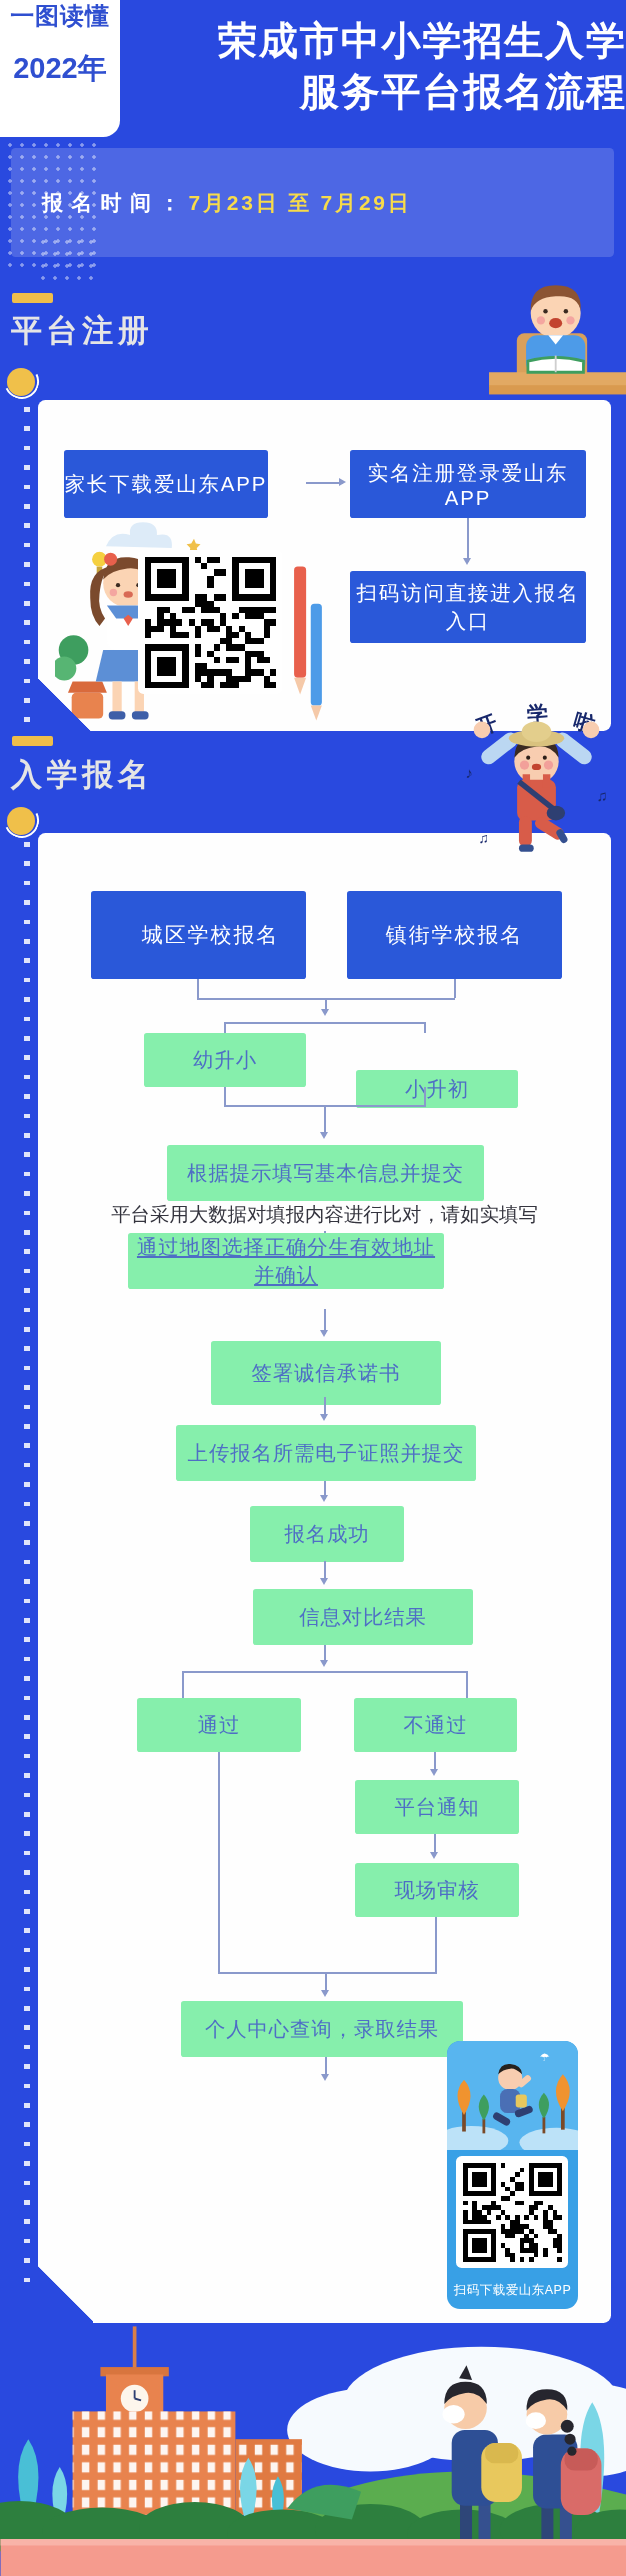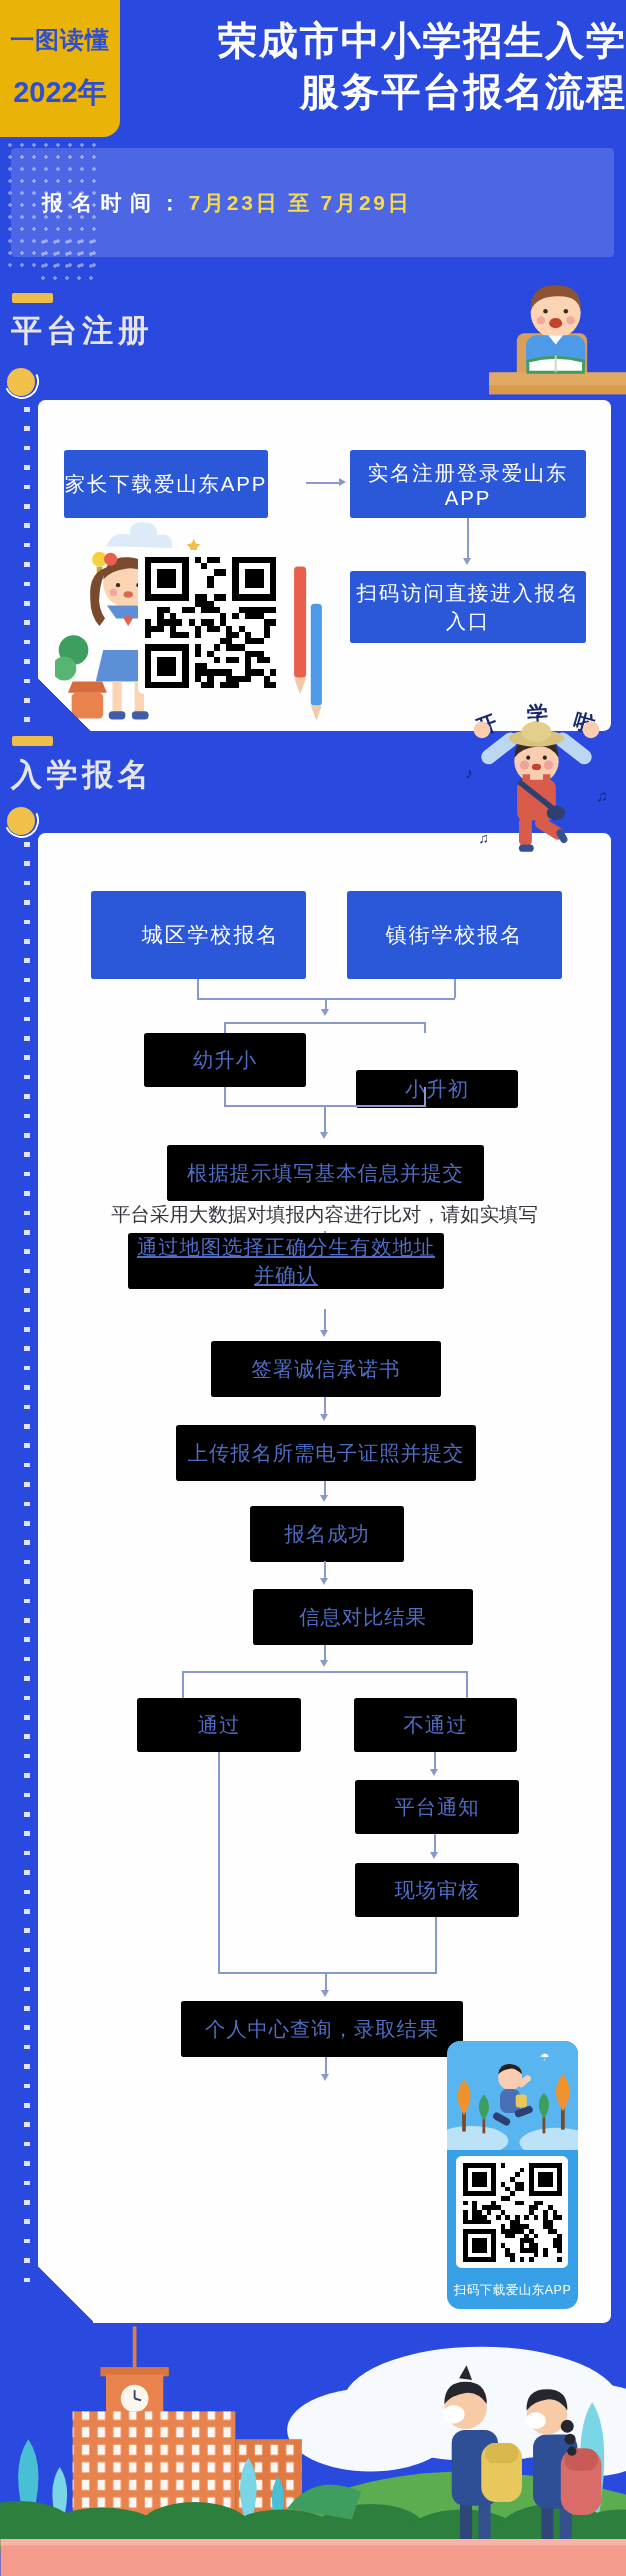--- a/index.html
+++ b/index.html
@@ -1,21 +1,21 @@
 <!DOCTYPE html>
 <html style="font-size:15px"><head>
 <meta charset="utf-8">
 <style>
   html,body{margin:0;padding:0;background:#1b2f8f;}
   .canvas{position:relative;width:627px;height:2576px;overflow:hidden;
           background:#2949DF;font-family:"Liberation Sans","DejaVu Sans",sans-serif;}
   
-  .badge{position:absolute;left:0;top:0;width:120px;height:137px;background:#eab308;
+  .badge{position:absolute;left:0;top:0;width:120px;height:137px;background:#ffffff;
          border-bottom-right-radius:16.7px;display:flex;flex-direction:column;
-         justify-content:center;align-items:center;gap:17px;z-index:3;}
+         align-items:center;gap:17px;z-index:3;}
   .badge .b1{font-size:24px;font-weight:bold;color:#2F4FD0;letter-spacing:0.9px;}
   .badge .b2{font-size:29px;font-weight:bold;color:#2F4FD0;}
   .main-title{position:absolute;left:120px;right:0;top:15px;text-align:right;color:#fff;
               font-size:39px;font-weight:bold;line-height:1.32;letter-spacing:1.9px;}
   
   .timebar{position:absolute;left:11px;top:148px;width:603px;height:109px;border-radius:4.6px;
            background:rgba(255,255,255,0.17);display:flex;align-items:center;padding-left:31px;
            box-sizing:border-box;}
   .timebar .lab{color:#fff;font-size:21px;font-weight:bold;letter-spacing:8.3px;}
   .timebar .val{color:#F7DB4A;font-size:21px;font-weight:bold;letter-spacing:2.8px;}
@@ -31,21 +31,21 @@
   .dotline{position:absolute;width:5.6px;
         background-image:repeating-linear-gradient(180deg,rgba(255,255,255,.85) 0 4.6px,transparent 4.6px 19.4px);}
   
   .card{position:absolute;left:38px;width:573px;background:#FEFEFE;border-radius:7.4px;}
   .card .chamfer{position:absolute;left:-0.9px;bottom:-0.9px;width:56px;height:53px;
         background:linear-gradient(45deg,#2949DF 50%,transparent 50.5%);}
   
   .fbox{position:absolute;display:flex;align-items:center;justify-content:center;
         border-radius:2.8px;box-sizing:border-box;text-align:center;}
   .fdark{background:#2A58D9;color:#fff;font-size:20.4px;letter-spacing:1.9px;}
-  .flight{background:#000000;color:#4E6EC5;font-size:20.4px;letter-spacing:0.9px;}
+  .flight{background:#86efac;color:#4E6EC5;font-size:20.4px;letter-spacing:0.9px;}
   .cline{position:absolute;background:#8A99CB;}
   .arrow-v{position:absolute;width:1.9px;background:#8A99CB;}
   .arrow-v::after{content:'';position:absolute;bottom:-7.4px;left:-3.7px;
         border:4.6px solid transparent;border-top:7.4px solid #8A99CB;}
   .arrow-h{position:absolute;height:1.9px;background:#8A99CB;}
   .arrow-h::after{content:'';position:absolute;right:-7.4px;top:-3.7px;
         border:4.6px solid transparent;border-left:7.4px solid #8A99CB;}
   .note{position:absolute;left:0;width:100%;text-align:center;color:#34343e;font-size:19.4px;}
   
   .qrbox{background:#fff;border-radius:5.6px;padding:6.5px;box-sizing:border-box;}
@@ -345,21 +345,21 @@
     <div class="arrow-v" style="left:286px;top:272px;height:31px;"></div>
 
     <div class="fbox flight" style="left:129px;top:312px;width:317px;height:56px;">根据提示填写基本信息并提交</div>
 
     <div class="note" style="top:368px;">平台采用大数据对填报内容进行比对，请如实填写</div>
     <div class="arrow-v" style="left:286px;top:398px;height:15px;"></div>
 
     <div class="fbox flight" style="left:90px;top:400px;width:316px;height:56px;text-decoration:underline;">通过地图选择正确分生有效地址并确认</div>
     <div class="arrow-v" style="left:286px;top:476px;height:25px;"></div>
 
-    <div class="fbox flight" style="left:173px;top:508px;width:230px;height:56px;text-align:center;">签署诚信承诺书</div>
+    <div class="fbox flight" style="left:173px;top:508px;width:230px;height:64px;text-align:center;">签署诚信承诺书</div>
     <div class="arrow-v" style="left:286px;top:564px;height:21px;"></div>
 
     <div class="fbox flight" style="left:138px;top:592px;width:300px;height:56px;">上传报名所需电子证照并提交</div>
     <div class="arrow-v" style="left:286px;top:648px;height:17.6px;"></div>
 
     <div class="fbox flight" style="left:212px;top:673px;width:154px;height:56px;">报名成功</div>
     <div class="arrow-v" style="left:286px;top:728px;height:20.4px;"></div>
 
     <div class="fbox flight" style="left:178px;top:756px;width:220px;height:56px;margin-left:37px;">信息对比结果</div>
     <div class="arrow-v" style="left:286px;top:812px;height:18.5px;"></div>

